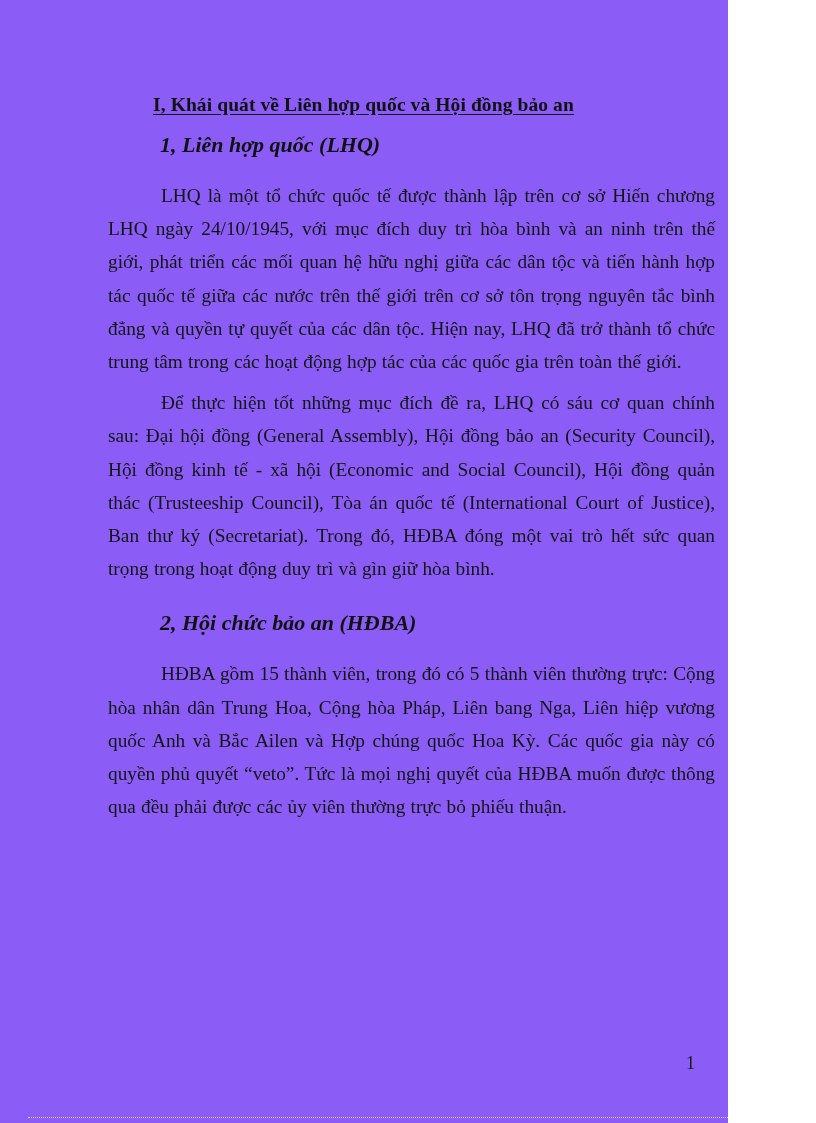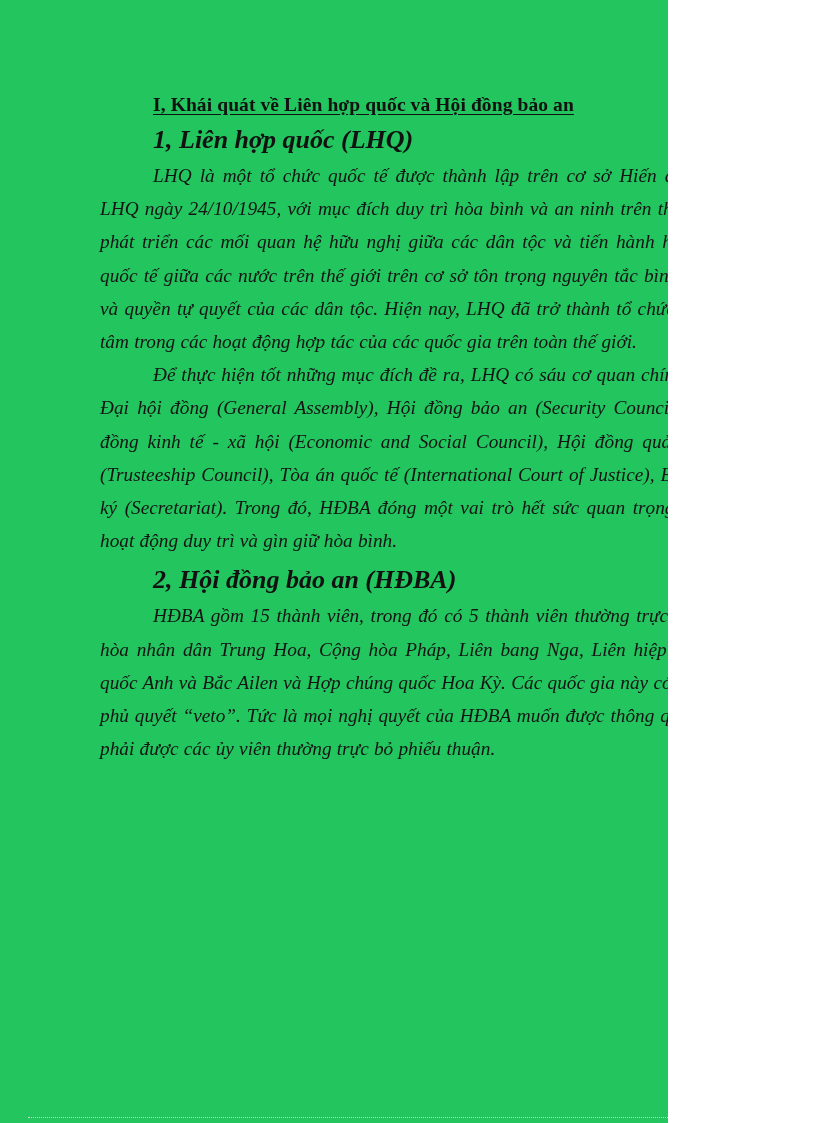--- a/index.html
+++ b/index.html
@@ -5,23 +5,23 @@
   html, body {
     margin: 0;
     padding: 0;
     background: #ffffff;
   }
   body {
     font-family: "Liberation Serif", "DejaVu Serif", serif;
   }
   .page {
     position: relative;
-    width: 668px;
+    width: 728px;
     height: 1123px;
-    background: #22c55e;
+    background: #8b5cf6;
     overflow: hidden;
     box-sizing: border-box;
   }
   .content {
     position: absolute;
     left: 100px;
     top: 88px;
     width: 623px;
   }
   .heading-main {
@@ -30,39 +30,38 @@
     text-decoration: underline;
     text-underline-offset: 3px;
     margin: 0 0 2px 0;
     padding-left: 53px;
     line-height: 33px;
     letter-spacing: 0.1px;
     color: #111111;
     white-space: nowrap;
   }
   .heading-sub {
-    font-size: 26px;
+    font-size: 22px;
     font-weight: bold;
     font-style: italic;
-    margin: 0;
+    margin: 7px;
     padding-left: 53px;
     line-height: 33px;
     color: #111111;
     white-space: nowrap;
   }
   .para {
     font-size: 19.3px;
     line-height: 33.2px;
     text-align: justify;
     text-justify: inter-word;
     text-indent: 53px;
-    margin: 0;
+    margin: 8px;
     color: #141414;
     word-spacing: 0.4px;
-    font-style: italic;
   }
   .para.last-loose {
     margin-bottom: 0;
   }
   .gap-sm { height: 3px; }
   .gap-md { height: 6px; }
   .page-number {
     position: absolute;
     left: 686px;
     top: 1052px;
@@ -91,21 +90,21 @@
     <h2 class="heading-sub">1, Liên hợp quốc (LHQ)</h2>
 
     <div class="gap-sm"></div>
 
     <p class="para">LHQ là một tổ chức quốc tế được thành lập trên cơ sở Hiến chương LHQ ngày 24/10/1945, với mục đích duy trì hòa bình và an ninh trên thế giới, phát triển các mối quan hệ hữu nghị giữa các dân tộc và tiến hành hợp tác quốc tế giữa các nước trên thế giới trên cơ sở tôn trọng nguyên tắc bình đẳng và quyền tự quyết của các dân tộc. Hiện nay, LHQ đã trở thành tổ chức trung tâm trong các hoạt động hợp tác của các quốc gia trên toàn thế giới.</p>
 
     <p class="para">Để thực hiện tốt những mục đích đề ra, LHQ có sáu cơ quan chính sau: Đại hội đồng (General Assembly), Hội đồng bảo an (Security Council), Hội đồng kinh tế - xã hội (Economic and Social Council), Hội đồng quản thác (Trusteeship Council), Tòa án quốc tế (International Court of Justice), Ban thư ký (Secretariat). Trong đó, HĐBA đóng một vai trò hết sức quan trọng trong hoạt động duy trì và gìn giữ hòa bình.</p>
 
     <div class="gap-md"></div>
 
-    <h2 class="heading-sub">2, Hội đồng bảo an (HĐBA)</h2>
+    <h2 class="heading-sub">2, Hội chức bảo an (HĐBA)</h2>
 
     <div class="gap-sm"></div>
 
 
     <p class="para">HĐBA gồm 15 thành viên, trong đó có 5 thành viên thường trực: Cộng hòa nhân dân Trung Hoa, Cộng hòa Pháp, Liên bang Nga, Liên hiệp vương quốc Anh và Bắc Ailen và Hợp chúng quốc Hoa Kỳ. Các quốc gia này có quyền phủ quyết “veto”. Tức là mọi nghị quyết của HĐBA muốn được thông qua đều phải được các ủy viên thường trực bỏ phiếu thuận.</p>
 
 
   </div>
 
   <div class="page-number">1</div>

